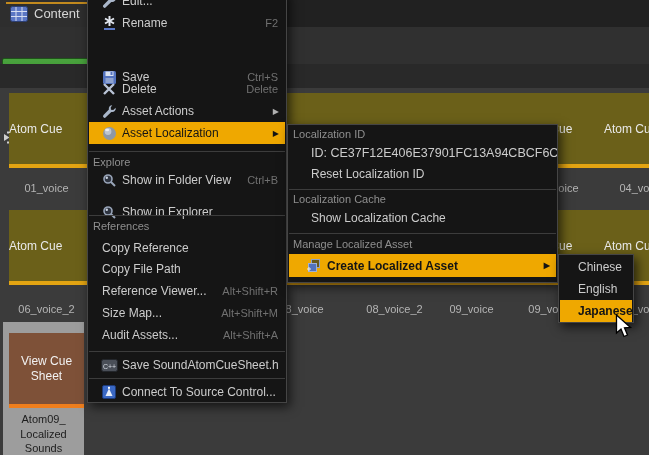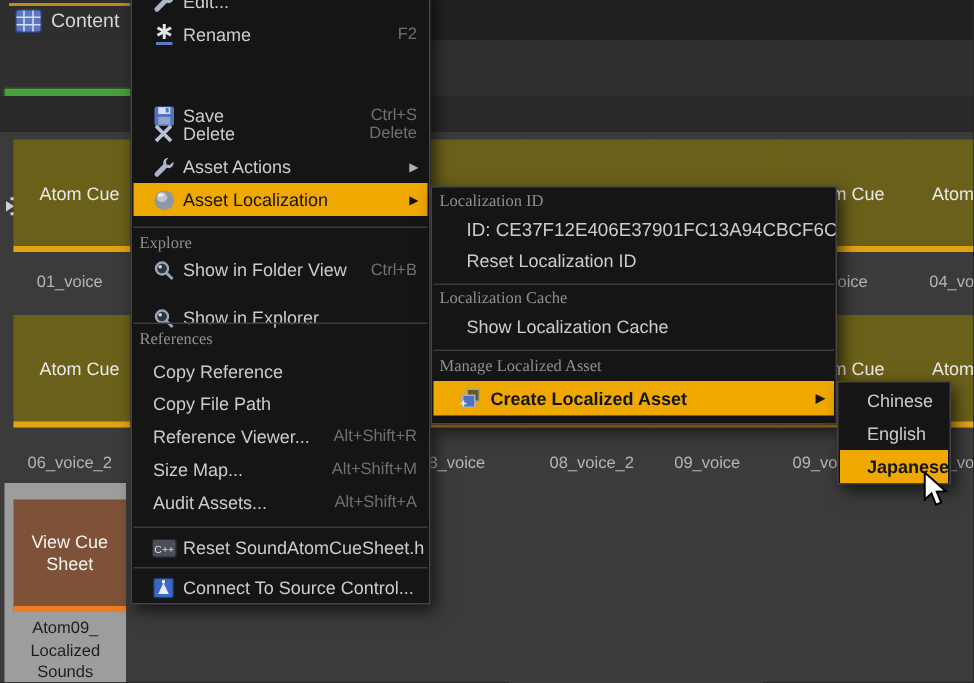--- a/index.html
+++ b/index.html
@@ -24,41 +24,41 @@
   .crumb{color:#d8d8d8;font-size:13px;font-weight:bold;white-space:nowrap;}
   .crumb.last{color:#f5f5f5;}
   .csep{color:#9a9a9a;font-size:8px;}
   .filterbar{position:absolute;left:0;top:64px;width:649px;height:24px;background:#292929;}
   .srcbtn{position:absolute;left:3px;top:66px;width:20px;height:18px;}
   .funnel{position:absolute;left:30px;top:68px;}
   .filters-label{position:absolute;left:45px;top:67px;color:#e8e8e8;font-size:12px;font-weight:bold;}
   .searchbox{position:absolute;left:92px;top:66px;width:552px;height:14px;background:#c6c6c6;border-radius:2px;}
   
   .tile{position:absolute;width:88px;height:71px;background:#6b6019;border-bottom:4px solid #e3a412;
-        display:flex;align-items:center;justify-content:center;color:#e9e9e9;font-size:12px;}
+        display:flex;align-items:center;color:#e9e9e9;font-size:12px;}
   .tile-label{position:absolute;width:85px;text-align:center;font-size:11px;color:#b5b5b5;white-space:nowrap;}
   .sel-bg{position:absolute;left:3px;top:322px;width:81px;height:133px;background:#9d9d9d;}
   .sel-tile{position:absolute;left:9px;top:333px;width:75px;height:71px;background:#7e5138;
             border-bottom:4px solid #ee7e1d;display:flex;align-items:center;justify-content:center;}
   .sel-tile span{width:62px;text-align:center;color:#f2f2f2;font-size:12px;line-height:15px;}
   .sel-label{position:absolute;left:0;top:412px;width:87px;text-align:center;color:#1d1d1d;
              font-size:11px;line-height:14.5px;}
   
   .menu{position:absolute;background:#151515;border:1px solid #454545;box-sizing:border-box;
         overflow:hidden;box-shadow:3px 4px 10px rgba(0,0,0,.65);}
   .mrow{position:absolute;left:1px;right:1px;height:22px;display:flex;align-items:center;
         color:#cccccc;font-size:12px;}
   .mrow .ic{width:22px;margin-left:9px;display:flex;justify-content:center;flex:none;}
   .mrow .lbl{margin-left:2px;white-space:nowrap;}
   .mrow.noicon{padding-left:11px;}
   .mrow .sc{margin-left:auto;margin-right:7px;color:#707070;font-size:11px;}
   .mrow .arrow{margin-left:auto;margin-right:6px;color:#b0b0b0;font-size:8px;}
   .mrow.hl{background:#efa800;color:#141414;}
   .mrow.hl .arrow{color:#141414;}
-  .mhead{position:absolute;left:5px;height:16px;color:#8f8f8f;font-size:11px;display:flex;align-items:center;font-family:Liberation Serif, serif;}
+  .mhead{position:absolute;left:5px;height:16px;color:#8f8f8f;font-size:11px;display:flex;align-items:center;}
   .msep{position:absolute;left:1px;right:1px;height:1px;background:#3c3c3c;}
   .bold{font-weight:bold;}
   .cursor{position:absolute;left:615px;top:314px;z-index:50;}
 </style>
 </head>
 <body>
 
 <div class="screen">
 
   <div class="tabbar">
@@ -306,21 +306,21 @@
       <span class="sc">Alt+Shift+A</span>
     </div>
     <div class="msep" style="top:360px"></div>
     <div class="mrow" style="top:363px">
       <span class="ic">
           <svg width="17" height="13">
             <rect x="0.5" y="0.5" width="16" height="12" rx="2" fill="#4a4f58" stroke="#23262b"></rect>
             <text x="8.5" y="9.5" font-size="7" fill="#d8dde5" text-anchor="middle" font-family="Liberation Sans, sans-serif">C++</text>
           </svg>
         </span>
-      <span class="lbl">Reset SoundAtomCueSheet.h</span>
+      <span class="lbl">Save SoundAtomCueSheet.h</span>
     </div>
     <div class="msep" style="top:387px"></div>
     <div class="mrow" style="top:390px">
       <span class="ic">
           <svg width="14" height="14">
             <rect x="0.5" y="0.5" width="13" height="13" rx="1.5" fill="#3a68c4" stroke="#1c3a78"></rect>
             <path d="M7 3.5 L10.5 11 H3.5 Z" fill="#e8eef8"></path>
             <rect x="6" y="1.8" width="2" height="2" fill="#ffffff"></rect>
           </svg>
         </span>

